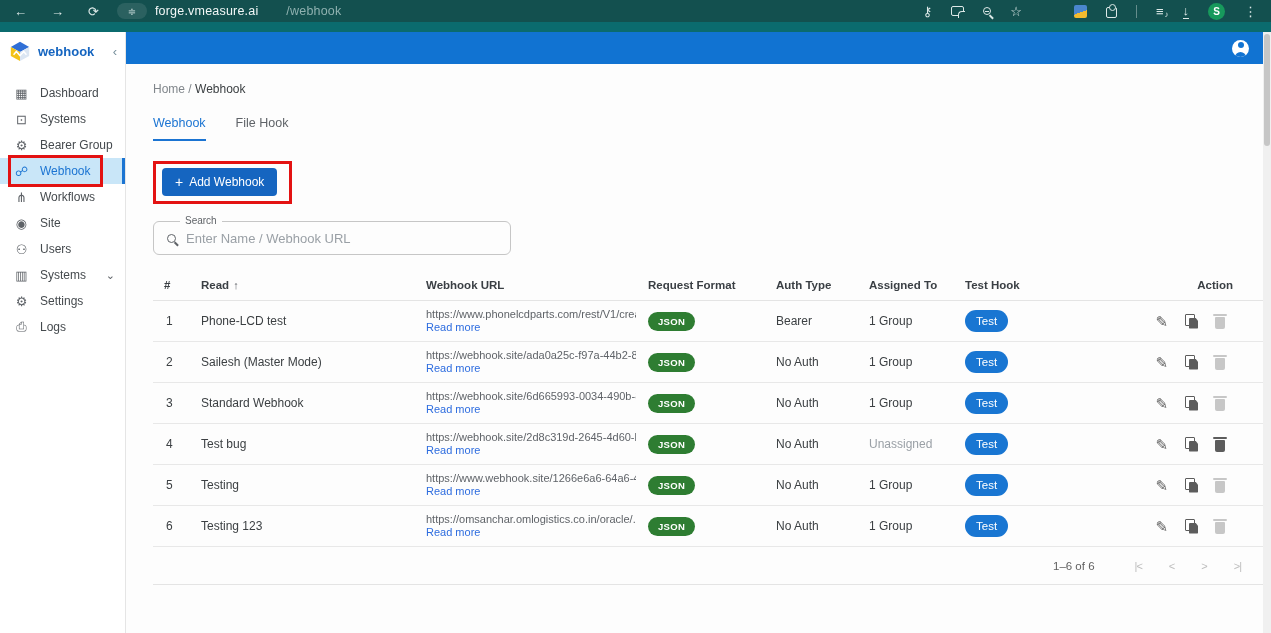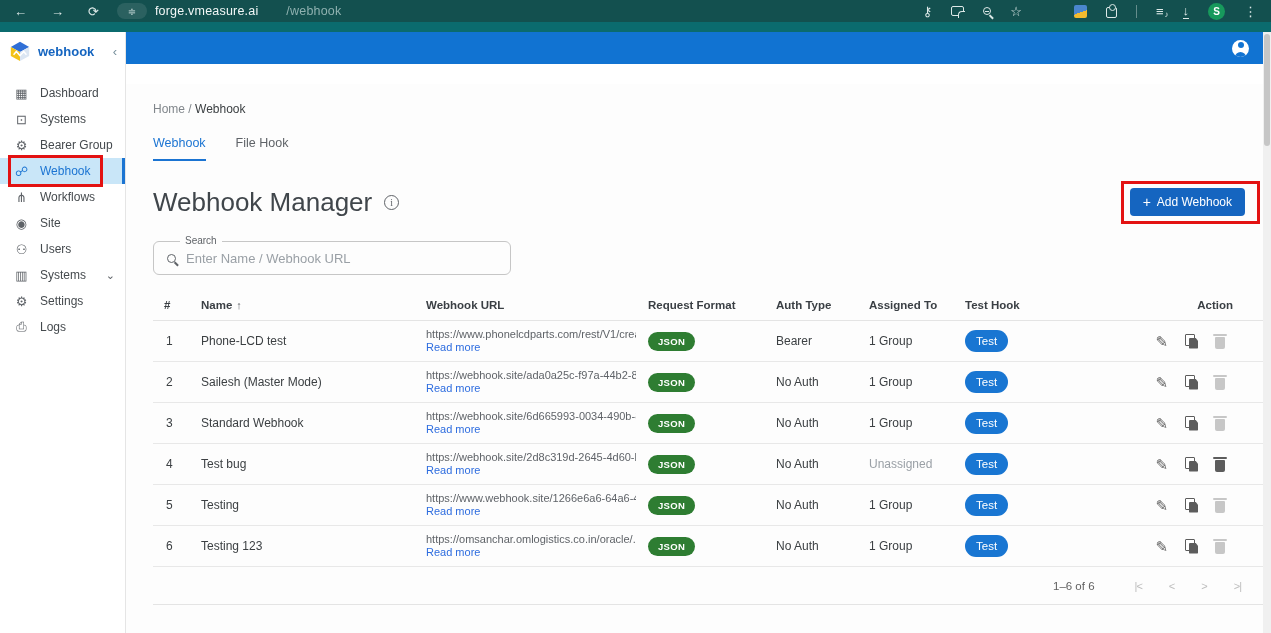--- a/index.html
+++ b/index.html
@@ -68,21 +68,21 @@
   
   .appbar {
     position:absolute; top:32px; left:126px; right:0; height:32px; background:#1173d2;
     display:flex; align-items:center; justify-content:flex-end; padding-right:22px;
   }
   .ic-person { width:17px; height:17px; border-radius:50%; background:#fff; position:relative; overflow:hidden; cursor:pointer; }
   .ic-person::before { content:""; position:absolute; top:2.5px; left:5.5px; width:6px; height:6px; border-radius:50%; background:#1173d2; }
   .ic-person::after { content:""; position:absolute; bottom:-2px; left:3px; width:11px; height:7px; border-radius:6px 6px 0 0; background:#1173d2; }
 
   
-  .main { position:absolute; top:64px; left:126px; right:0; bottom:0; background:#fdfdfd;margin-top:20px; }
+  .main { position:absolute; top:64px; left:126px; right:0; bottom:0; background:#fdfdfd; }
   .breadcrumb { padding:18px 0 0 27px; font-size:12px; color:#80868b; }
   .breadcrumb .current { color:#3c4043; }
   .tabs { display:flex; gap:30px; margin:20px 0 0 27px; }
   .tab { font-size:12.5px; color:#5f6368; padding-bottom:9px; cursor:pointer; border-bottom:2px solid transparent; }
   .tab.active { color:#1b74d2; border-bottom-color:#1b74d2; }
 
   .title-row { display:flex; align-items:center; justify-content:space-between; margin:20px 11px 0 27px; }
   .title-left { display:flex; align-items:center; gap:12px; }
   .page-title { font-size:26px; font-weight:400; color:#40464b; margin:0; }
   .ic-info {
@@ -278,42 +278,38 @@
   <div class="tab active">
     <span>Webhook</span>
   </div>
 
   <div class="tab">
     <span>File Hook</span>
   </div>
 </div>
 
   <div class="title-row">
-    <div class="title-left">
-      <h1 class="page-title">Webhook Manager</h1>
-      <span class="ic-info">i</span>
-    </div>
     <div class="add-annotation">
       <button class="add-btn">
         <span class="add-plus">+</span>
         <span>Add Webhook</span>
       </button>
     </div>
   </div>
 
   <div class="search-wrap">
     <span class="search-label">Search</span>
     <span class="ic-mag"></span>
     <input class="search-input" placeholder="Enter Name / Webhook URL" style="">
   </div>
 
   <div class="table">
     <div class="thead">
       <div class="th first">#</div>
-      <div class="th"><span>Name</span><span class="sort-arrow">↑</span></div>
+      <div class="th"><span>Read</span><span class="sort-arrow">↑</span></div>
       <div class="th">Webhook URL</div>
       <div class="th">Request Format</div>
       <div class="th">Auth Type</div>
       <div class="th">Assigned To</div>
       <div class="th" style="padding-left:14px">Test Hook</div>
       <div class="th right">Action</div>
     </div>
 
     <div>
   <div class="trow">

